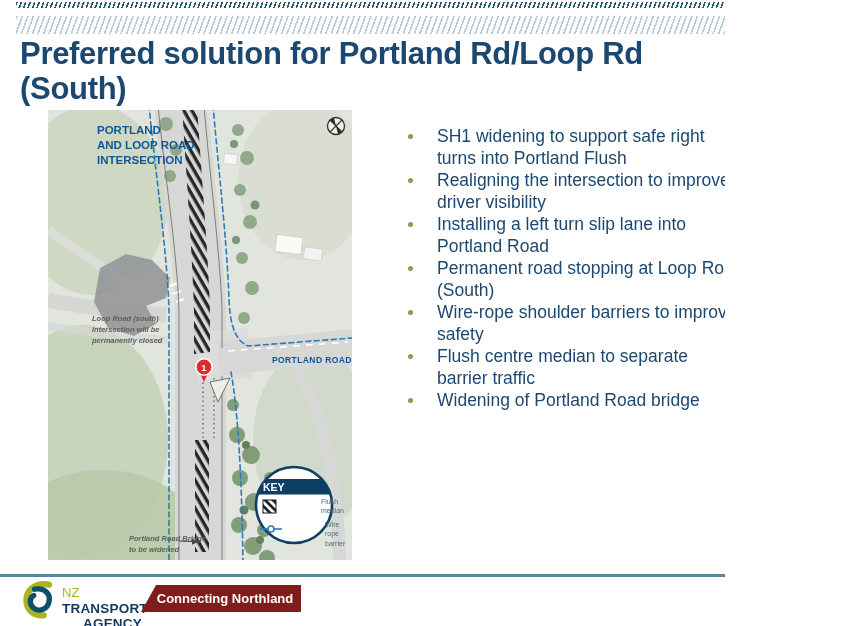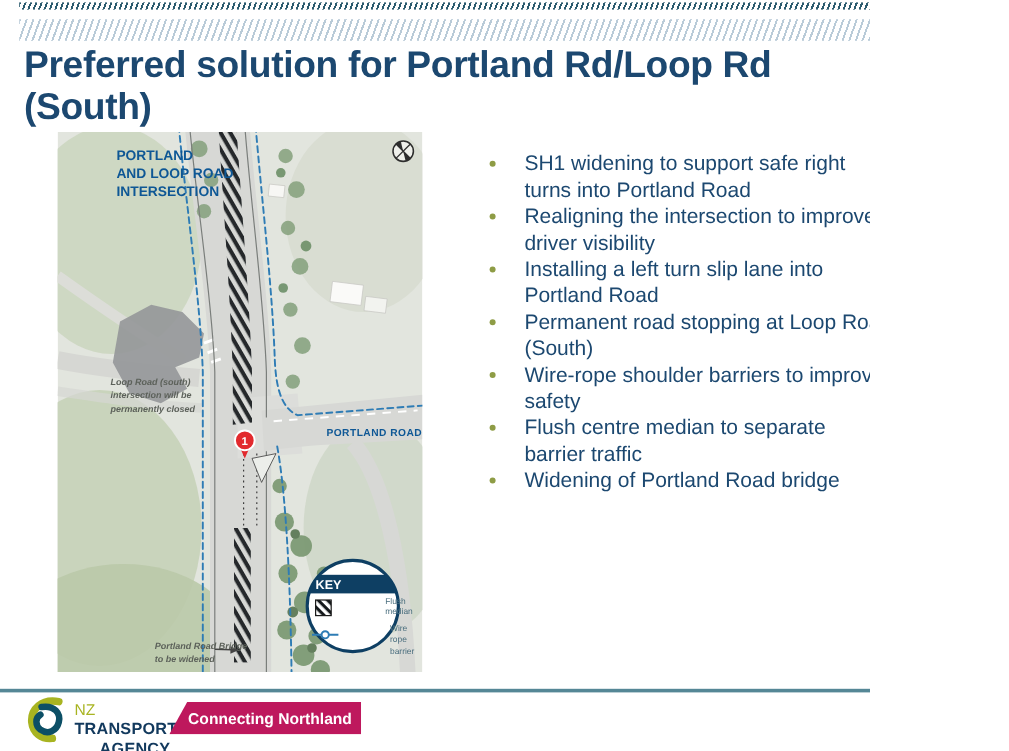--- a/index.html
+++ b/index.html
@@ -55,21 +55,21 @@
 
   .logo { position:absolute; left:22px; top:580px; width:132px; height:42px; }
   .logo .mark { position:absolute; left:0; top:0; }
   .logo .txt { position:absolute; left:40px; top:4px; line-height:1; }
   .logo .nz { color:#a8b421; font-weight:normal; font-size:13px; }
   .logo .t1 { color:#12395d; font-weight:bold; font-size:13.5px; letter-spacing:.2px; }
   .logo .row2 { margin:1px 0 0 21px; color:#12395d; font-weight:bold; font-size:13.5px; letter-spacing:.2px; }
 
   .banner {
     position:absolute; left:141px; top:585px; width:160px; height:27px;
-    background:#be185d; clip-path:polygon(15px 0, 100% 0, 100% 100%, 0 100%);
+    background:#7f1d1d; clip-path:polygon(15px 0, 100% 0, 100% 100%, 0 100%);
     display:flex; align-items:center; justify-content:center;
     color:#fff; font-weight:bold; font-size:13px; padding-left:8px; box-sizing:border-box;
   }
 
   .govt {
     position:absolute; left:740px; top:593px; font-size:7.5px; font-weight:bold;
     color:#25486e; border-bottom:1px solid #25486e; padding-bottom:1px;
   }
 </style>
 </head>
@@ -240,21 +240,21 @@
 to be widened</div>
     <div class="ovl key-label key-flush pre">Flush
 median</div>
     <div class="ovl key-label key-wire pre">Wire rope
 barrier</div>
   </div>
 
   <div class="bullets">
     <ul>
       <li><span class="dot"></span><span>SH1 widening to support safe right
-turns into Portland Road</span></li>
+turns into Portland Flush</span></li>
       <li><span class="dot"></span><span>Realigning the intersection to improve
 driver visibility</span></li>
       <li><span class="dot"></span><span>Installing a left turn slip lane into
 Portland Road</span></li>
       <li><span class="dot"></span><span>Permanent road stopping at Loop Road
 (South)</span></li>
       <li><span class="dot"></span><span>Wire-rope shoulder barriers to improve
 safety</span></li>
       <li><span class="dot"></span><span>Flush centre median to separate
 barrier traffic</span></li>

